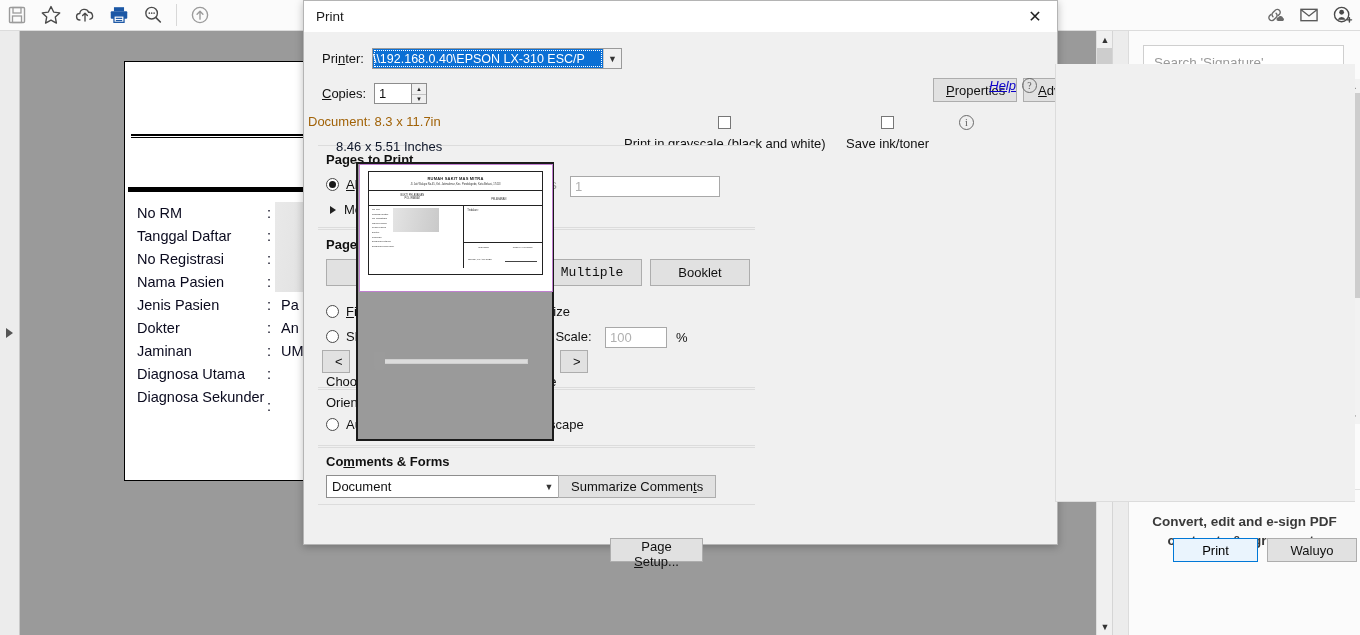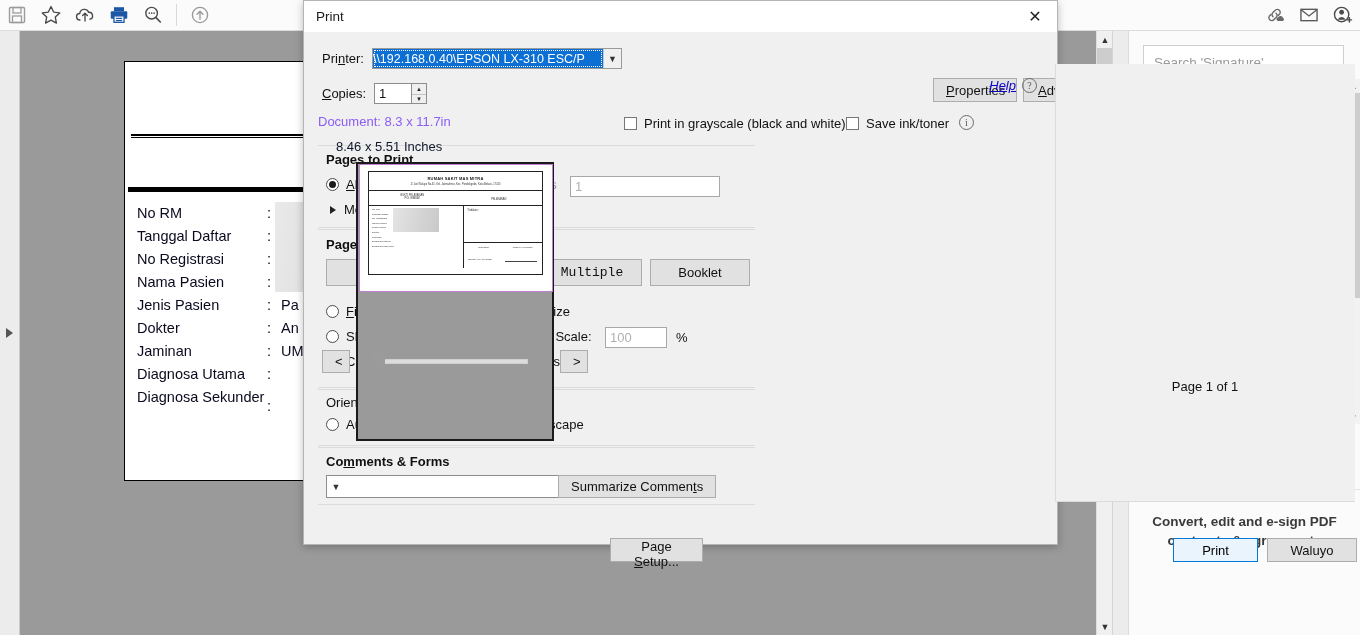--- a/index.html
+++ b/index.html
@@ -178,21 +178,21 @@
     font-family: "Liberation Serif", serif;
   }
   .copies-row { position: absolute; left: 18px; top: 51px; display: flex; align-items: center; }
   .spin-box {
     margin-left: 8px; width: 38px; height: 21px; border: 1px solid #8d8d8d; background: #fff;
     font-size: 13px; padding-left: 4px; display: flex; align-items: center;
   }
   .spin-btns { width: 15px; height: 21px; display: flex; flex-direction: column; border: 1px solid #8d8d8d; border-left: none; }
   .spin-btns div { flex: 1 1 50%; background: #efefef; display: flex; align-items: center; justify-content: center; font-size: 6px; color: #222; }
   .spin-btns div + div { border-top: 1px solid #c3c3c3; }
-  .cb-row { display: flex; align-items: center; gap: 7px; font-size: 13px; }
+  .cb-row { display: flex; align-items: center; gap: 7px; font-size: 13px; flex-direction: column; }
   .cbox { width: 13px; height: 13px; border: 1px solid #767676; background: #fff; }
   .grayscale-cb { position: absolute; left: 320px; top: 84px; }
   .saveink-cb  { position: absolute; left: 542px; top: 84px; }
   .info-ink { position: absolute; left: 655px; top: 83px; }
 
   .panel {
     position: absolute; left: 14px; background: #f0f0f0;
     border: 1px solid #dcdcdc; border-left: none; border-right: none;
   }
   .sect-title { font-weight: bold; font-size: 13px; color: #111; }
@@ -217,21 +217,21 @@
     width: 233px; height: 23px; border: 1px solid #8d8d8d; background: #fff;
     display: flex; align-items: stretch; font-size: 13px;
   }
   .combo-doc .val { flex: 1 1 auto; display: flex; align-items: center; padding: 0 5px; }
 
   
   .preview {
     position: absolute; left: 751px; top: 32px; width: 300px; height: 438px; background: #f0f0f0;
     border-left: 1px solid #dcdcdc; border-bottom: 1px solid #dcdcdc;
   }
-  .doc-dims { position: absolute; left: 14px; top: 82px; font-size: 13px; color: #8b5cf6; }
+  .doc-dims { position: absolute; left: 4px; top: 82px; font-size: 13px; color: #a16207; }
   .paper-dims { position: absolute; left: 32px; top: 107px; font-size: 13px; color: #0f172a; }
   .thumb-frame {
     position: absolute; left: 52px; top: 130px; width: 198px; height: 279px;
     background: #9a9a9a; border: 2px solid #1a1a1a;
   }
   .thumb-page {
     position: absolute; left: 1px; top: 0px; width: 194px; height: 128px;
     background: #fff; border: 1px solid #c07fd0;
   }
   .thumb-inner { position: absolute; left: 8px; top: 6px; right: 9px; height: 104px; border: 1px solid #222; background: #fff; }
@@ -654,20 +654,21 @@
         </div>
         <div class="rrow" style="position:absolute;left:182px;top:27px;">
           <span class="radio"></span>
           <span>Landscape</span>
         </div>
       </div>
 
       <div class="panel" style="top:415px; width:437px; height:58px;">
         <div class="sect-title" style="position:absolute;left:8px;top:6px;">Co<span class="u">m</span>ments &amp; Forms</div>
         <div class="combo-doc" style="position:absolute;left:8px;top:27px;">
+          <span class="val">Document</span>
           <span class="combo-arrow" style="border-left:none;background:#fff;">▼</span>
         </div>
         <button class="btn-std" style="position:absolute;left:240px;top:27px;height:23px;">Summarize Commen<span class="u">t</span>s</button>
       </div>
 
       <div class="preview">
         <div style="position:absolute;left:14px;top:82px;"></div>
       </div>
       <div class="doc-dims">Document: 8.3 x 11.7in</div>
       <div class="paper-dims">8.46 x 5.51 Inches</div>
@@ -713,21 +714,20 @@
               </div>
             </div>
           </div>
         </div>
       </div>
 
       <button class="btn-std nav-prev">&lt;</button>
       <button class="btn-std nav-next">&gt;</button>
       <div class="slider-track"></div>
       <div class="slider-thumb"></div>
-      <div class="page-of" style="left:751px;width:300px;">Page 1 of 1</div>
 
       <button class="btn-std btn-pagesetup">Page <span class="u">S</span>etup...</button>
       <button class="btn-print">Print</button>
       <button class="btn-std btn-cancel">Waluyo</button>
     </div>
   </div>
 
 </div>
 
 </body></html>

